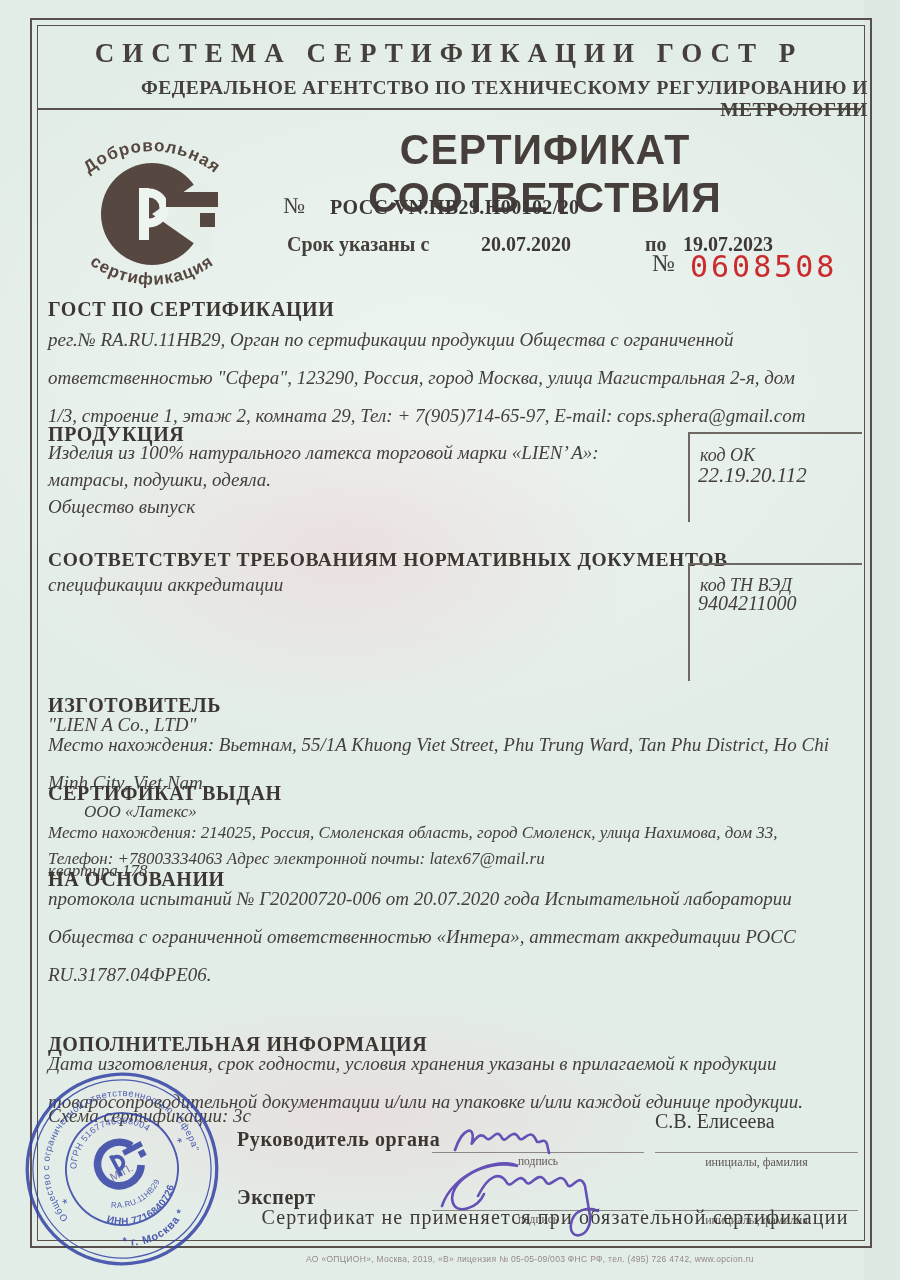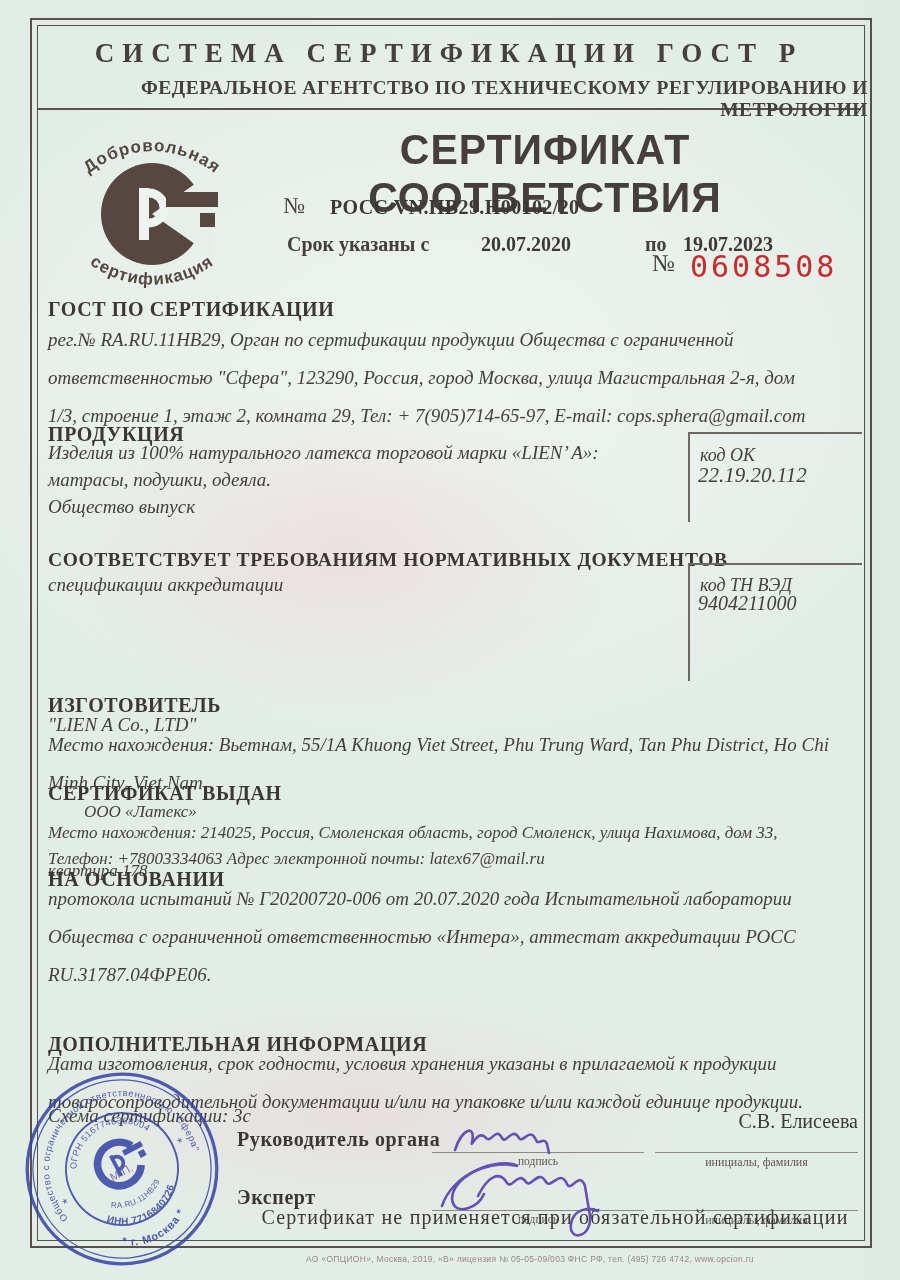--- a/index.html
+++ b/index.html
@@ -72,21 +72,21 @@
   .sig-line{height:1px;background:#8d8884;}
   #sig-line1{left:432px;top:1152px;width:212px;}
   #sig-line2{left:432px;top:1210px;width:212px;}
   #name-line1{left:655px;top:1152px;width:203px;}
   #name-line2{left:655px;top:1210px;width:203px;}
   .caption{font-size:11.5px;color:#5d5854;text-align:center;}
   #sig-cap1{left:432px;top:1155px;width:212px;}
   #sig-cap2{left:432px;top:1213px;width:212px;}
   #name-cap1{left:655px;top:1155px;width:203px;font-size:12px;}
   #name-cap2{left:655px;top:1213px;width:203px;font-size:12px;}
-  #head-name{left:655px;top:1110px;width:203px;text-align:right;font-size:20px;color:#3e3a37;}
+  #head-name{left:655px;top:1110px;width:203px;text-align:left;font-size:20px;color:#3e3a37;}
   #expert-name{left:655px;top:1177px;width:203px;text-align:center;font-size:20px;color:#3e3a37;}
   #bottom-note{left:255px;top:1206px;width:600px;text-align:center;font-size:20px;
      letter-spacing:1.2px;color:#3d3935;}
   #footer-print{left:100px;top:1254px;width:860px;text-align:center;font-size:8.5px;
      color:#94888a;font-family:"Liberation Sans",sans-serif;letter-spacing:.3px;}
 
   #rst-logo{left:60px;top:120px;width:184px;height:188px;}
   #org-stamp{left:13px;top:1060px;width:218px;height:218px;transform:rotate(-28deg);opacity:.85;}
   #ink-signatures{left:420px;top:1098px;width:270px;height:155px;}
 </style>

